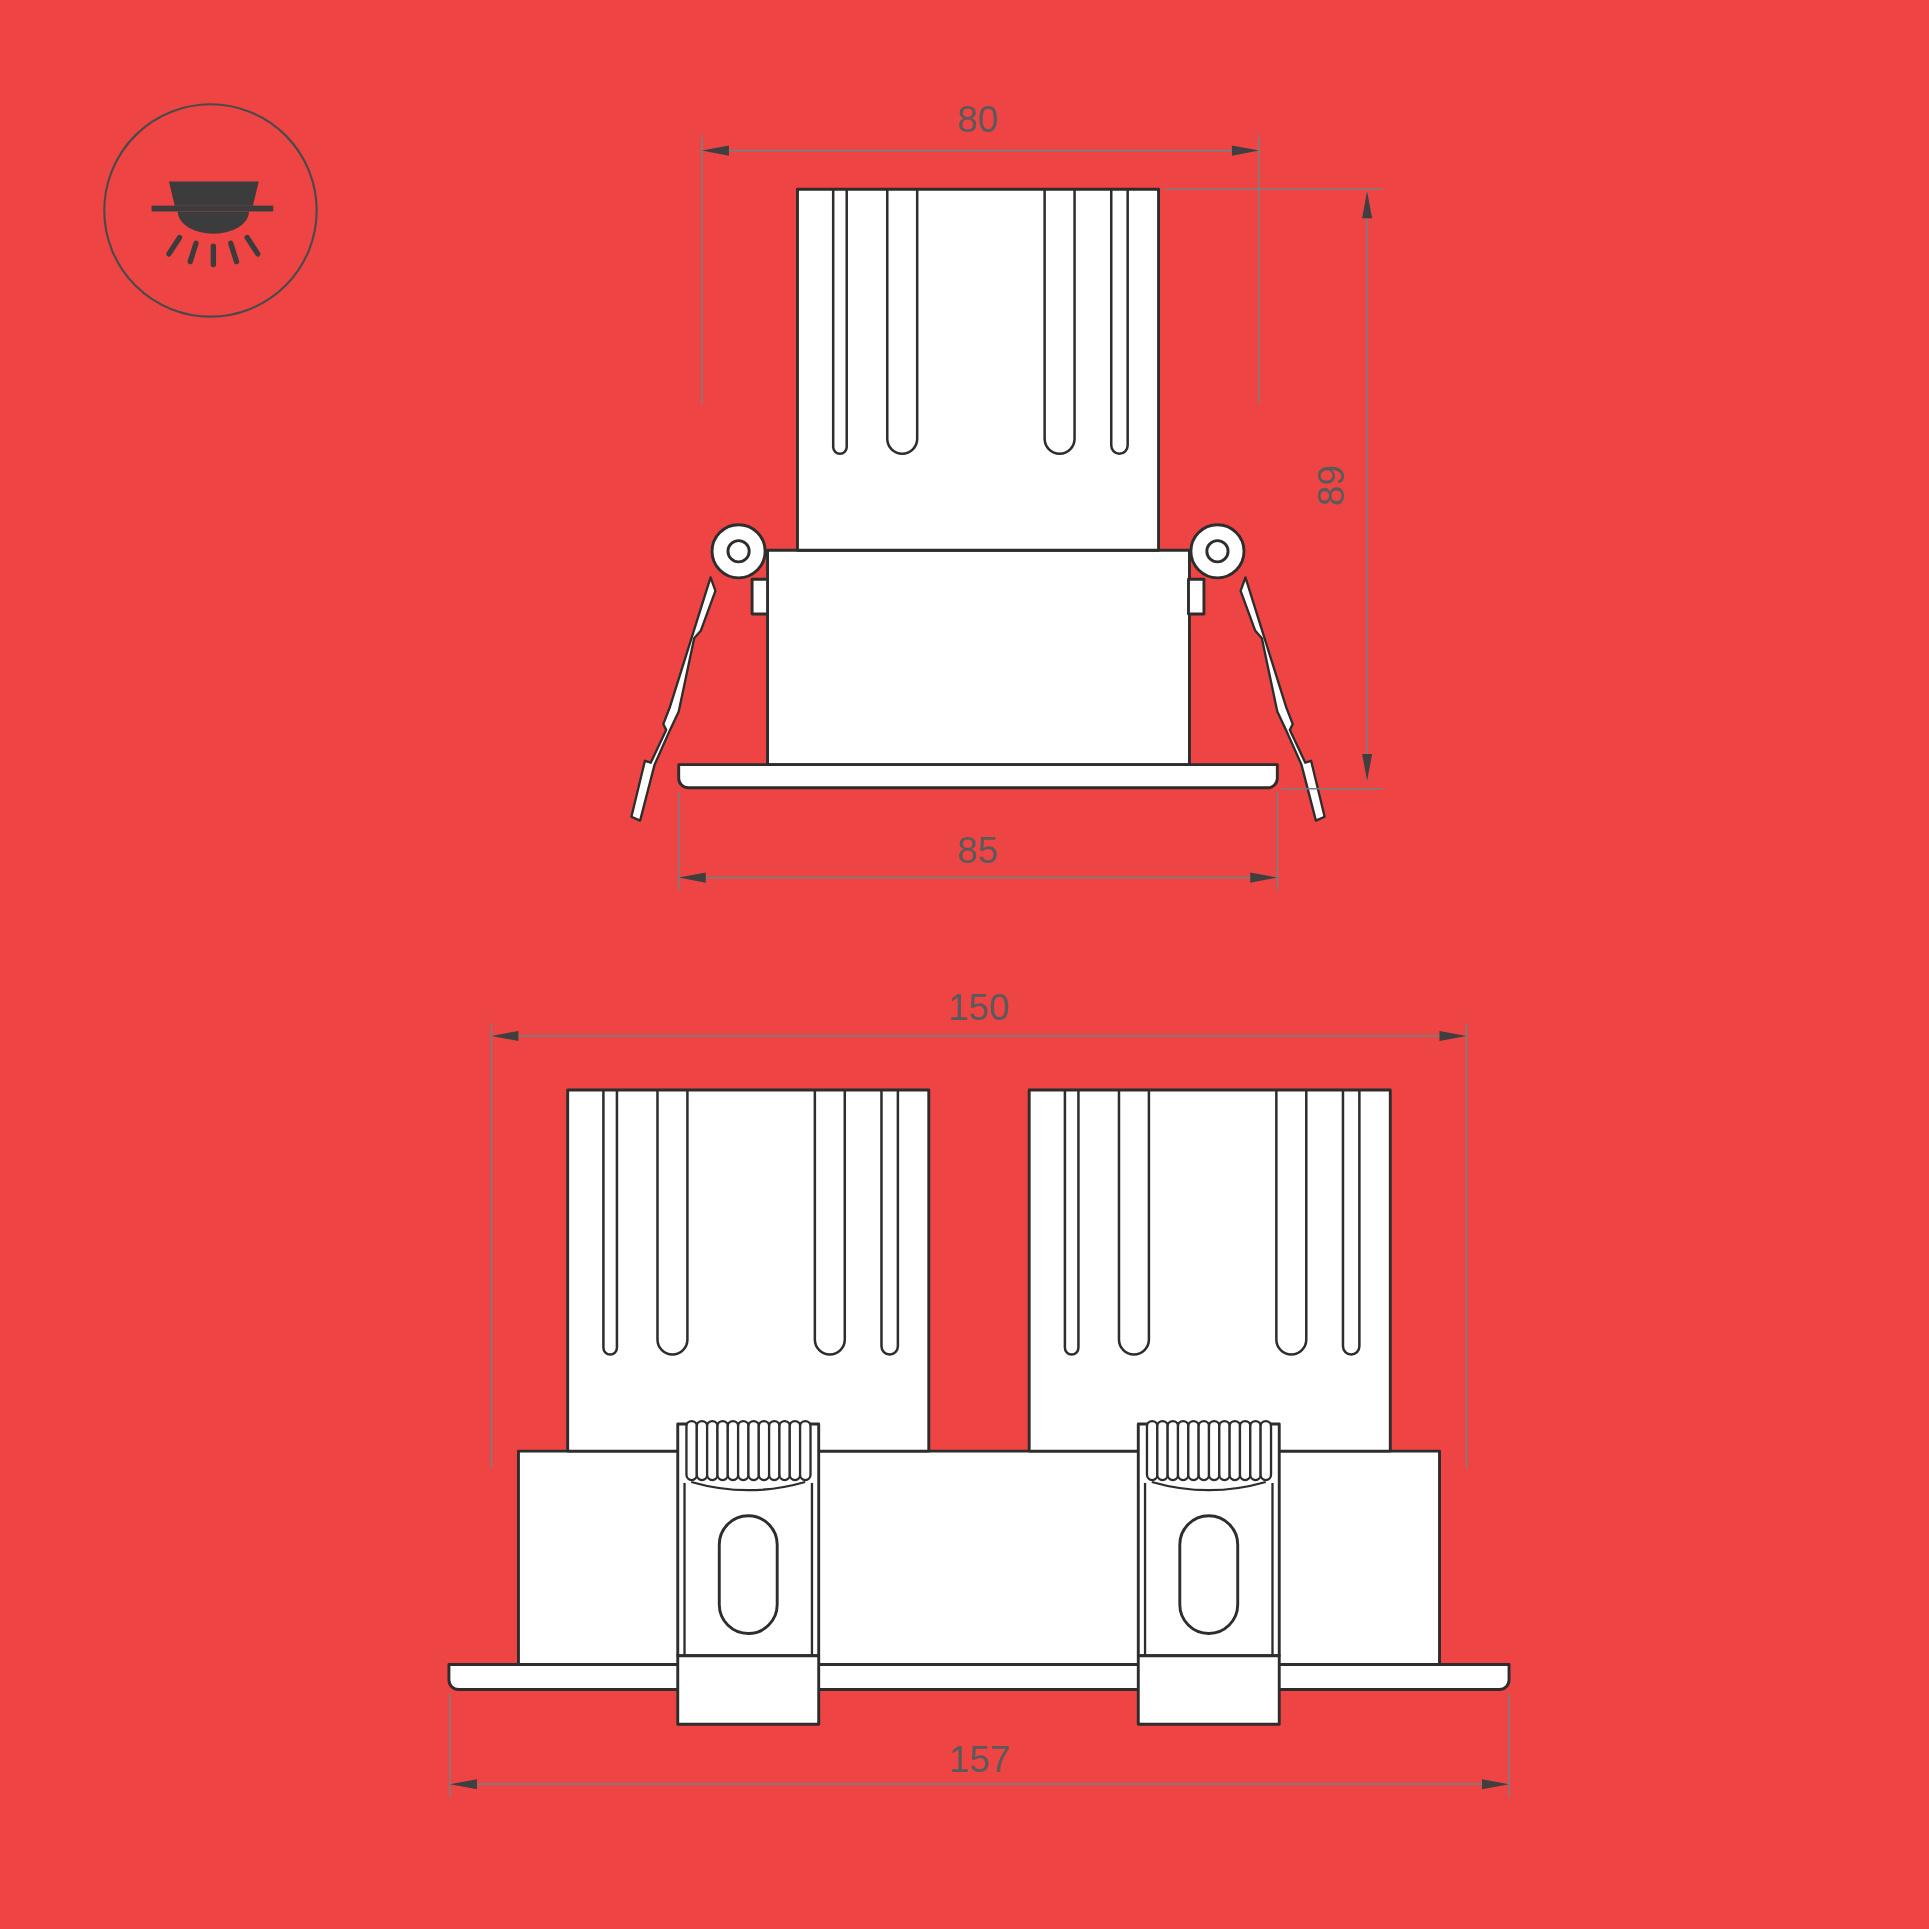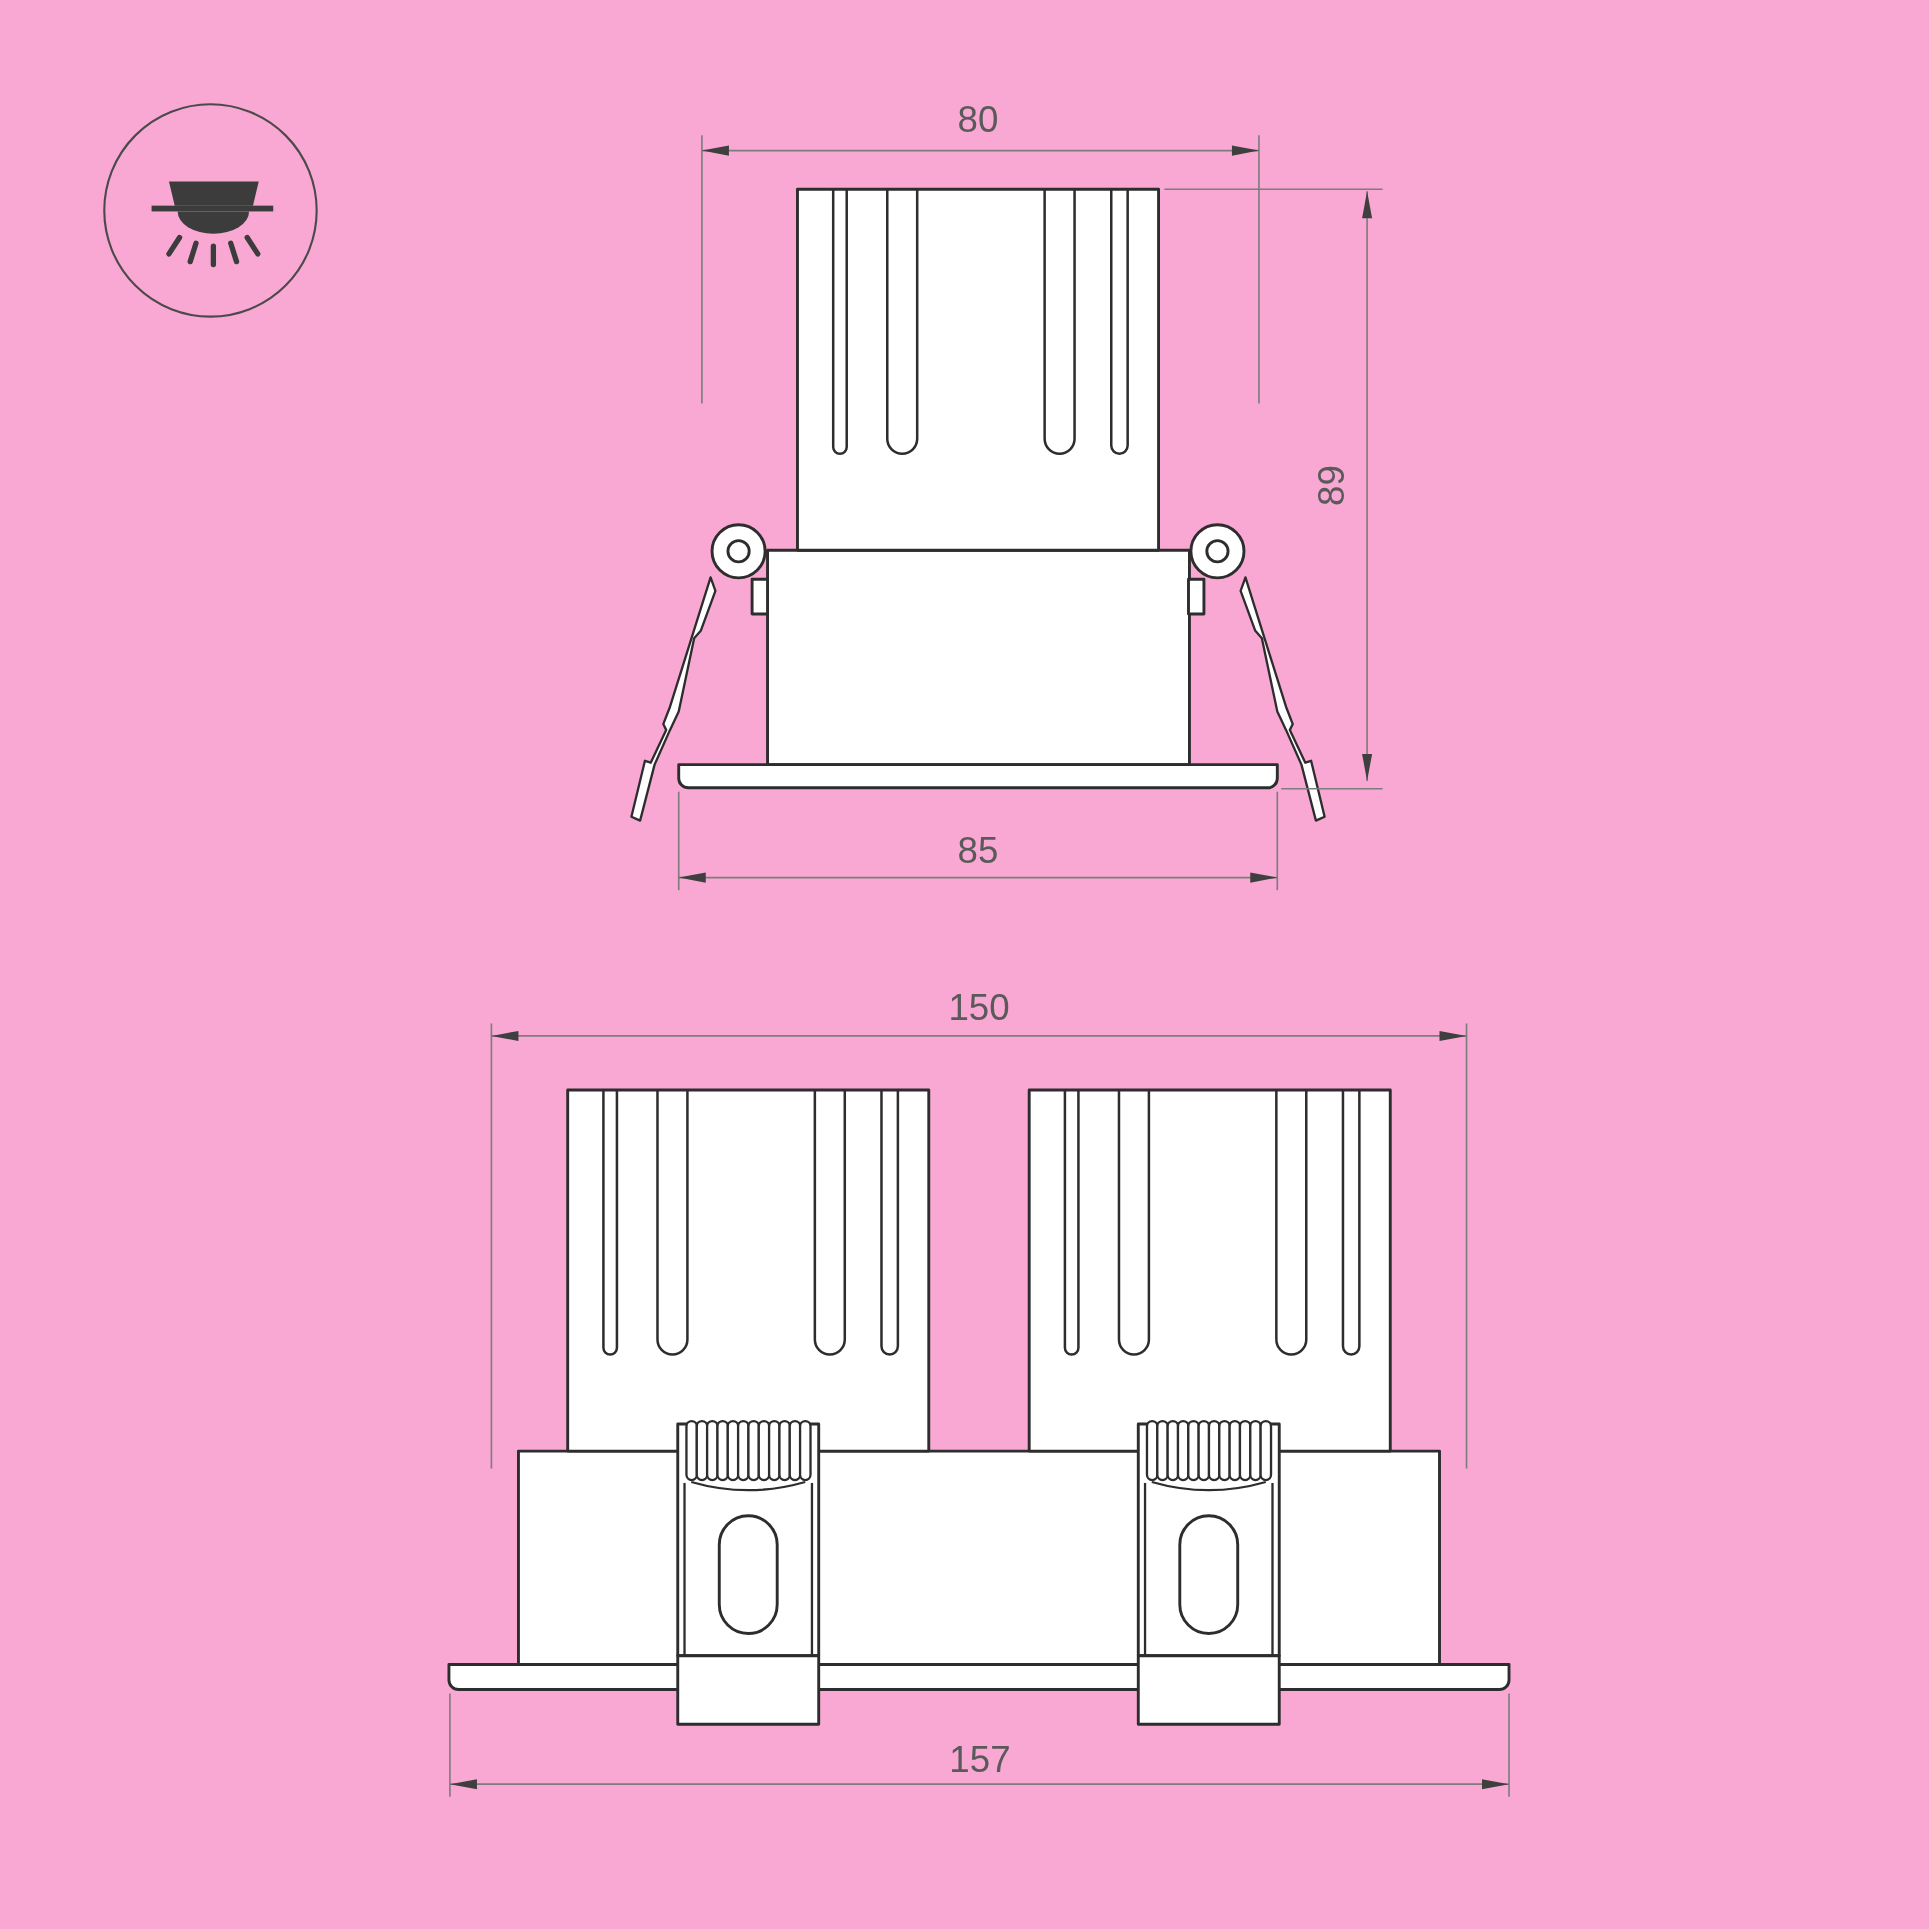--- a/index.html
+++ b/index.html
@@ -1,17 +1,17 @@
 <!DOCTYPE html>
 <html><head>
 <meta charset="utf-8">
 <title>Drawing</title>
 <style>
   html,body{margin:0;padding:0;background:#ffffff;}
-  .stage{position:relative;width:1929px;height:1929px;background:#f9a8d4;overflow:hidden;}
+  .stage{position:relative;width:1929px;height:1929px;background:#ef4444;overflow:hidden;}
   svg{display:block;}
   .o   {fill:none;stroke:#2d2d2d;stroke-width:3;stroke-linejoin:round;}
   .ow  {fill:#ffffff;stroke:#2d2d2d;stroke-width:3;stroke-linejoin:round;}
   .fin {fill:none;stroke:#2d2d2d;stroke-width:2.6;}
   .clip{fill:#ffffff;stroke:#2d2d2d;stroke-width:2.4;stroke-linejoin:round;}
   .thin{fill:none;stroke:#2d2d2d;stroke-width:2.4;}
   .dim {fill:none;stroke:#7d7d7d;stroke-width:1.7;}
   .ah  {fill:#3f3f3f;stroke:none;}
   .dt  {font-family:"Liberation Sans",sans-serif;font-size:38px;fill:#5a5a5a;}
   .iline{fill:none;stroke:#4a4a4a;stroke-width:2.2;}

